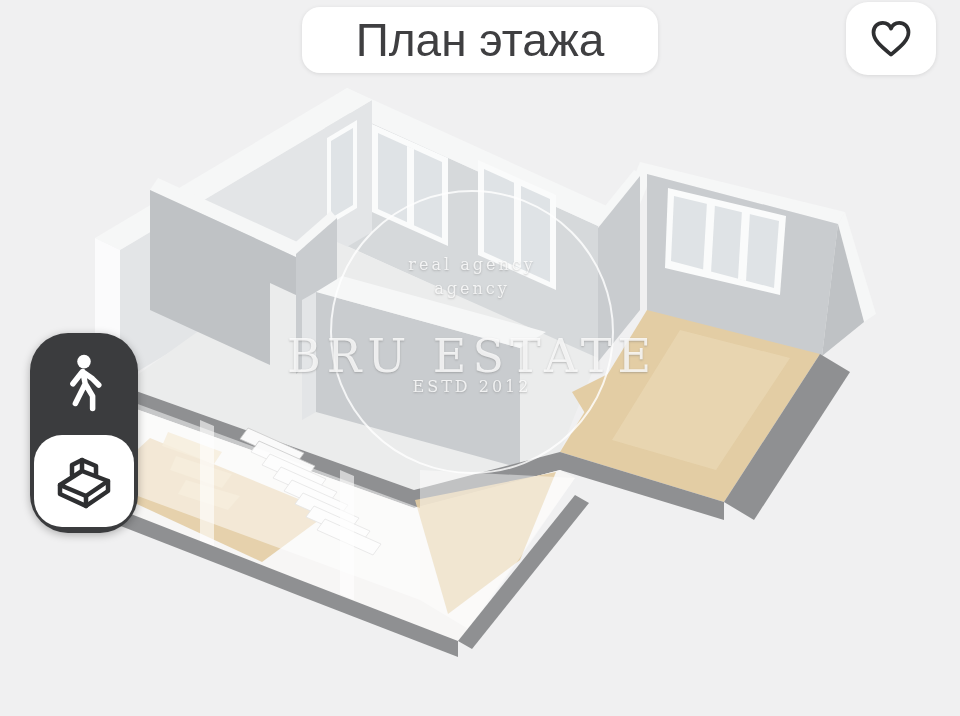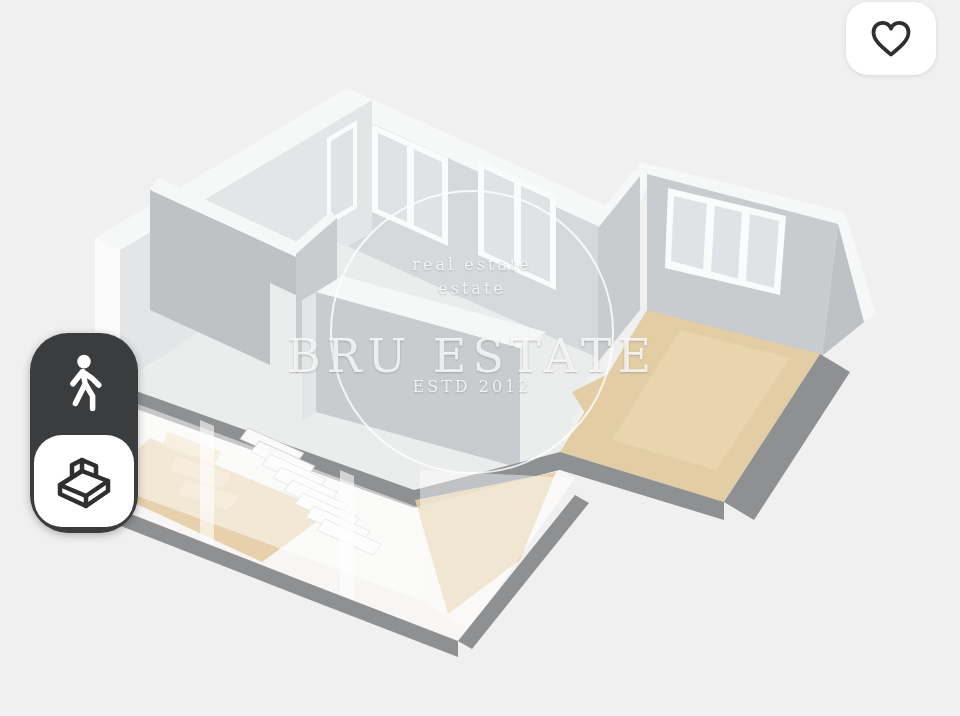--- a/index.html
+++ b/index.html
@@ -166,26 +166,29 @@
       <g>
         <polygon class="f-slab" points="95,500 300,580 300,596 95,516"></polygon>
         <polygon class="f-slab" points="300,580 458,641 458,657 300,596"></polygon>
         <polygon class="f-slab" points="458,641 575,495 589,503 472,649"></polygon>
       </g>
     </g>
   </svg>
 
   <div class="watermark">
     <div class="wm-circle"></div>
-    <div class="wm-line wm-l1">real estate</div>
-    <div class="wm-line wm-l2">estate</div>
+    <div class="wm-line wm-l1">real agency</div>
+    <div class="wm-line wm-l2">agency</div>
     <div class="wm-brand">BRU ESTATE</div>
     <div class="wm-line wm-l3">ESTD 2012</div>
   </div>
 
+  <div class="title-chip">
+    <span>План этажа</span>
+  </div>
 
   <div class="fav-button">
     <svg width="42" height="40" viewBox="0 0 32 32">
       <path d="M16 28.5 C 7.5 21.5 2 16.8 2 10.6 C 2 6.2 5.4 3 9.4 3 C 12.4 3 15 4.9 16 7.6 C 17 4.9 19.6 3 22.6 3 C 26.6 3 30 6.2 30 10.6 C 30 16.8 24.5 21.5 16 28.5 Z" fill="none" stroke="var(--icon-dark)" stroke-width="3" stroke-linejoin="round"></path>
     </svg>
   </div>
 
   <div class="mode-toggle">
     <div class="toggle-option opt-walk">
       <svg width="52" height="64" viewBox="-16 -28 32 52">

